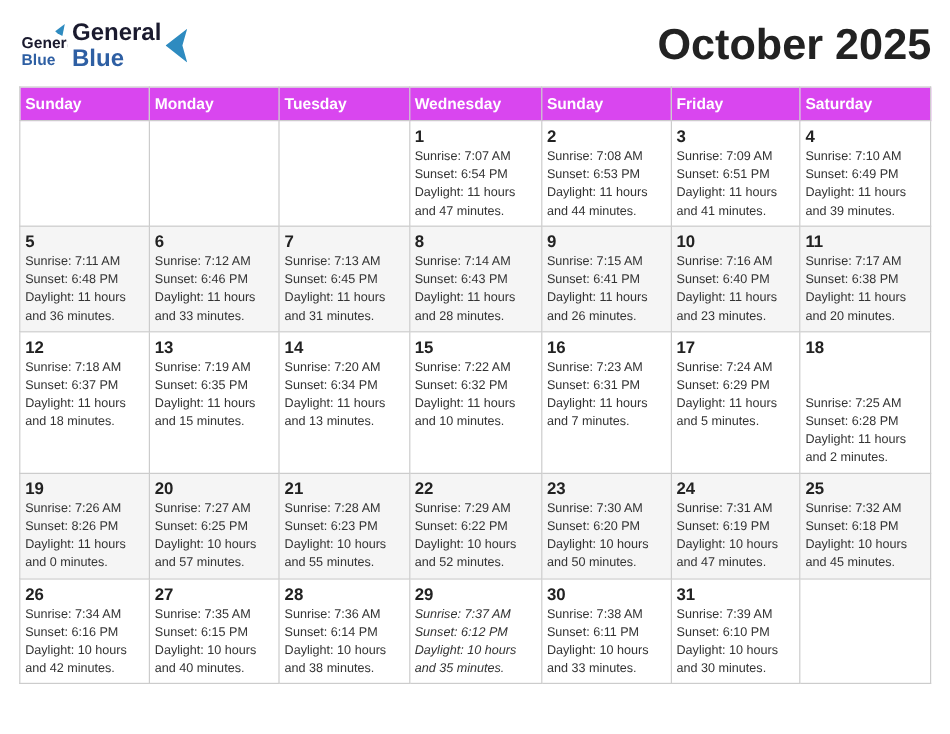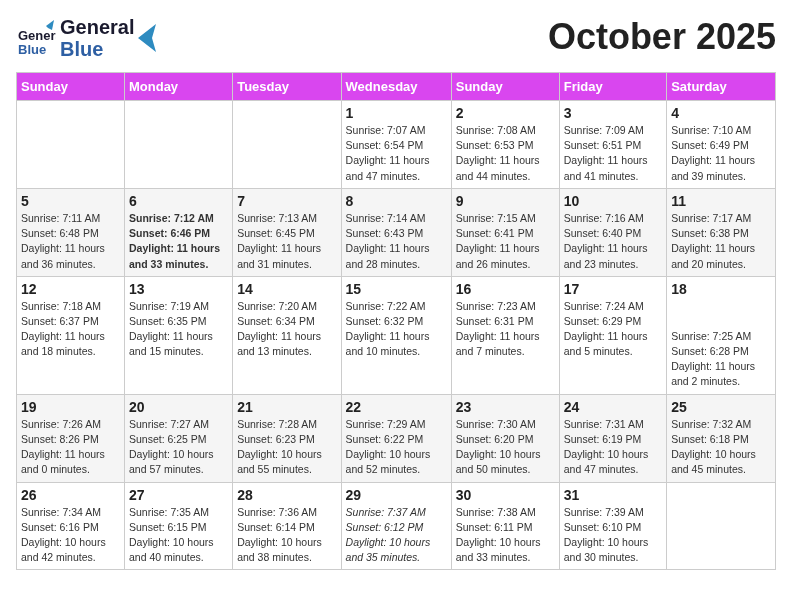--- a/index.html
+++ b/index.html
@@ -150,21 +150,21 @@
       </tr>
       <tr>
         <td>
           <span class="day-number">5</span>
           <div class="day-info" style="white-space: pre-line;">Sunrise: 7:11 AM
 Sunset: 6:48 PM
 Daylight: 11 hours and 36 minutes.</div>
         </td>
         <td>
           <span class="day-number">6</span>
-          <div class="day-info" style="white-space: pre-line; font-weight: bold;">Sunrise: 7:12 AM
+          <div class="day-info" style="white-space: pre-line;">Sunrise: 7:12 AM
 Sunset: 6:46 PM
 Daylight: 11 hours and 33 minutes.</div>
         </td>
         <td>
           <span class="day-number">7</span>
           <div class="day-info" style="white-space: pre-line;">Sunrise: 7:13 AM
 Sunset: 6:45 PM
 Daylight: 11 hours and 31 minutes.</div>
         </td>
         <td>

